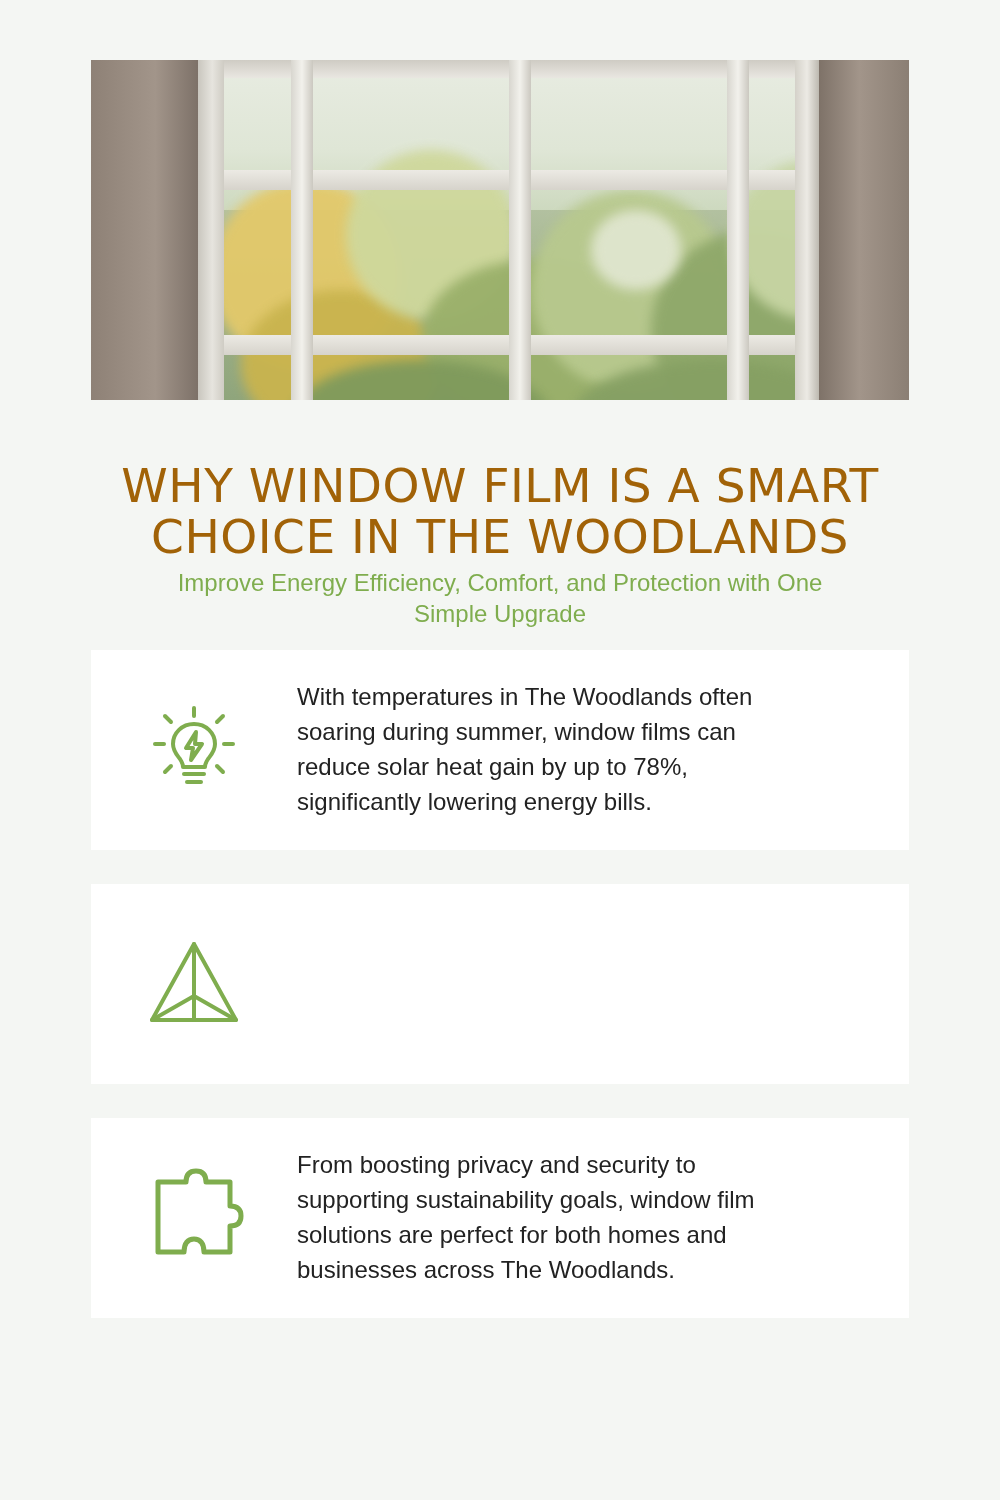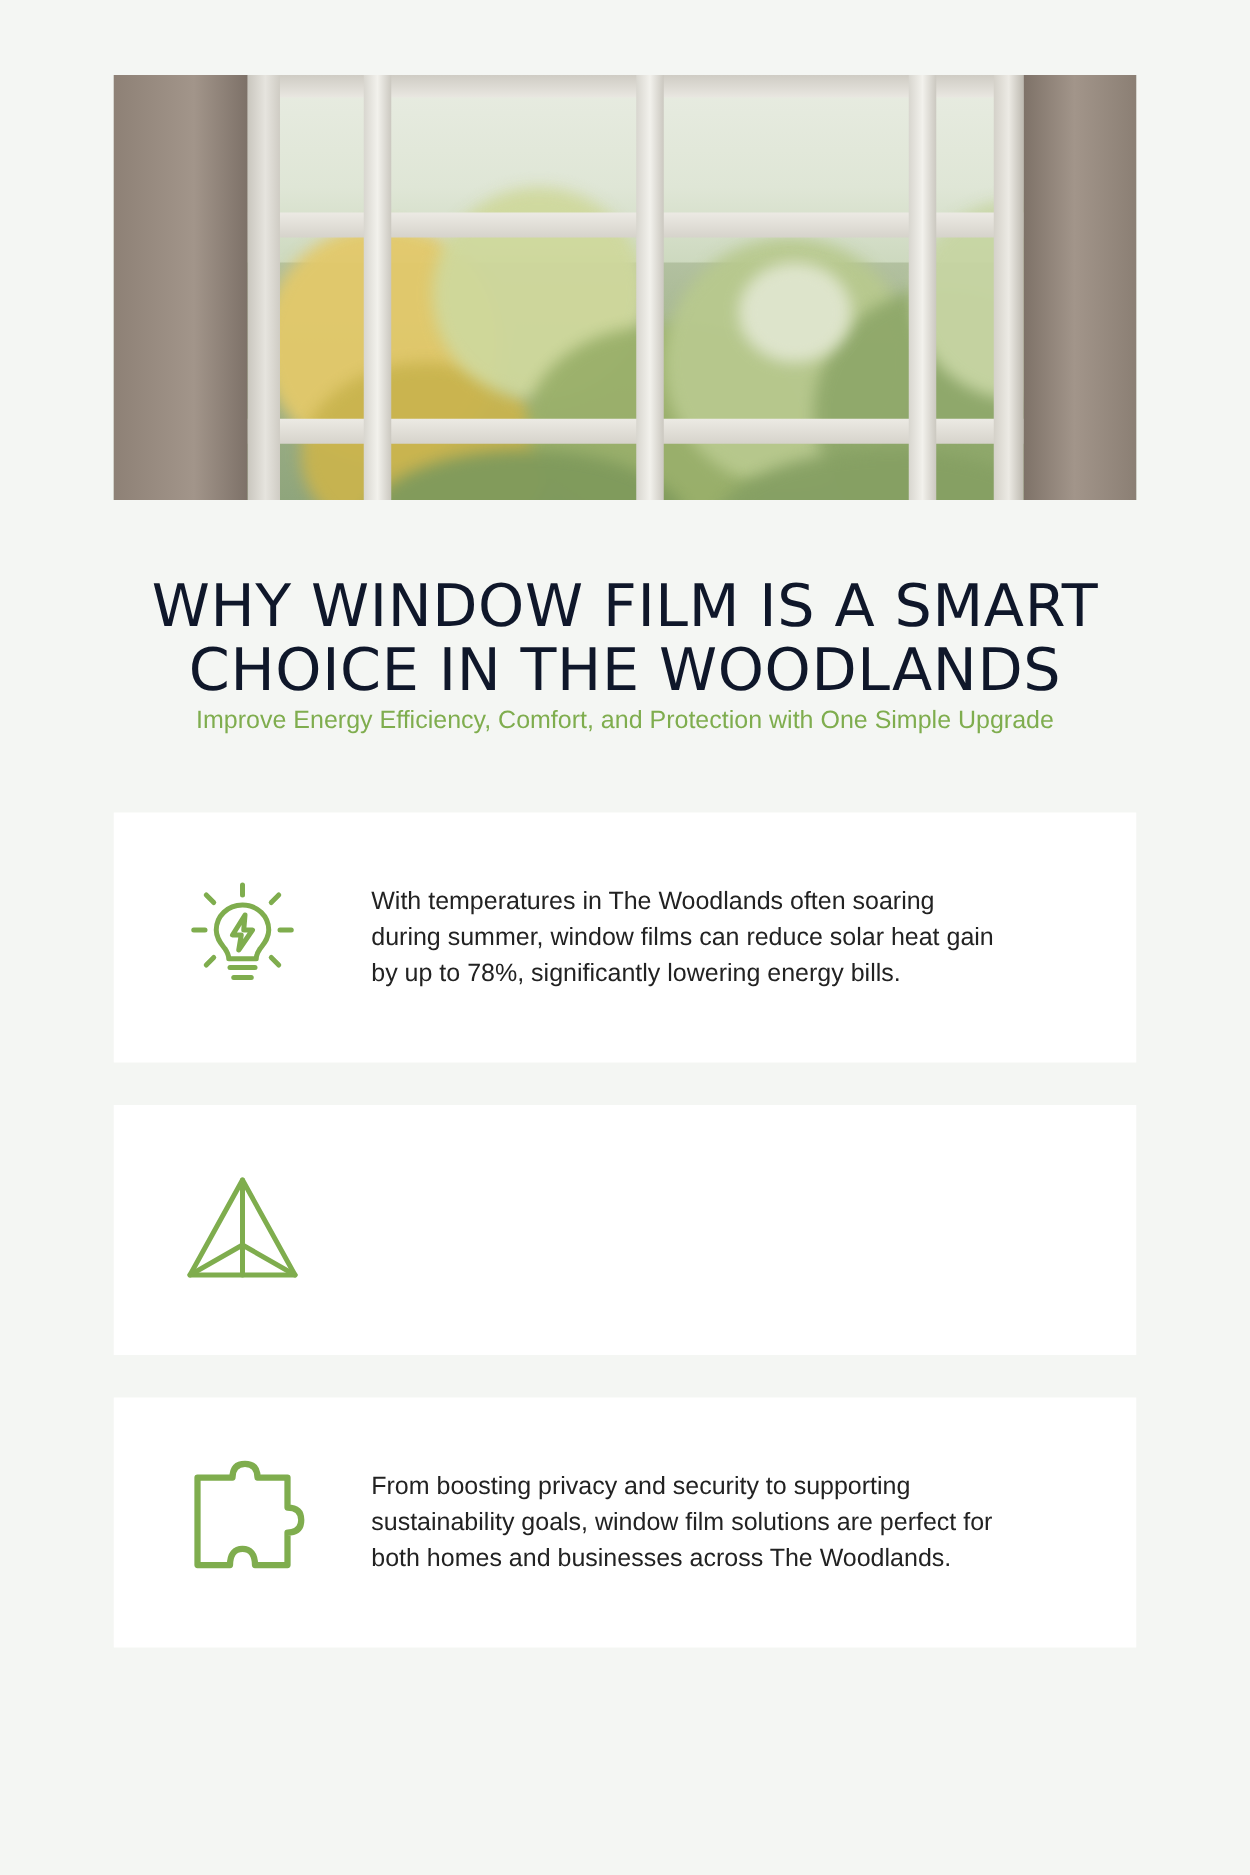--- a/index.html
+++ b/index.html
@@ -104,31 +104,31 @@
   
   .title {
     position: absolute;
     left: 60px;
     right: 60px;
     top: 430px;
     text-align: center;
     font-size: 47px;
     line-height: 1.08;
     letter-spacing: 0.5px;
-    color: #0f172a;
+    color: #a16207;
     font-weight: 400;
     font-family: "DejaVu Sans", sans-serif;
   }
   .subtitle {
     position: absolute;
     left: 150px;
     right: 150px;
     top: 543px;
     text-align: center;
-    font-size: 20px;
+    font-size: 24px;
     line-height: 1.3;
     color: #7fad4e;
     font-weight: 400;
   }
 
   
   .card {
     position: absolute;
     left: 91px;
     width: 818px;
@@ -141,21 +141,21 @@
   #card-2 { top: 1118px; height: 200px; }
 
   .card-icon {
     width: 206px;
     min-width: 206px;
     display: flex;
     align-items: center;
     justify-content: center;
   }
   .card-text {
-    font-size: 20px;
+    font-size: 24px;
     line-height: 1.45;
     color: #222222;
     padding-right: 110px;
   }
   svg { display: block; }
 </style>
 </head>
 <body>
 
 <div class="page">

